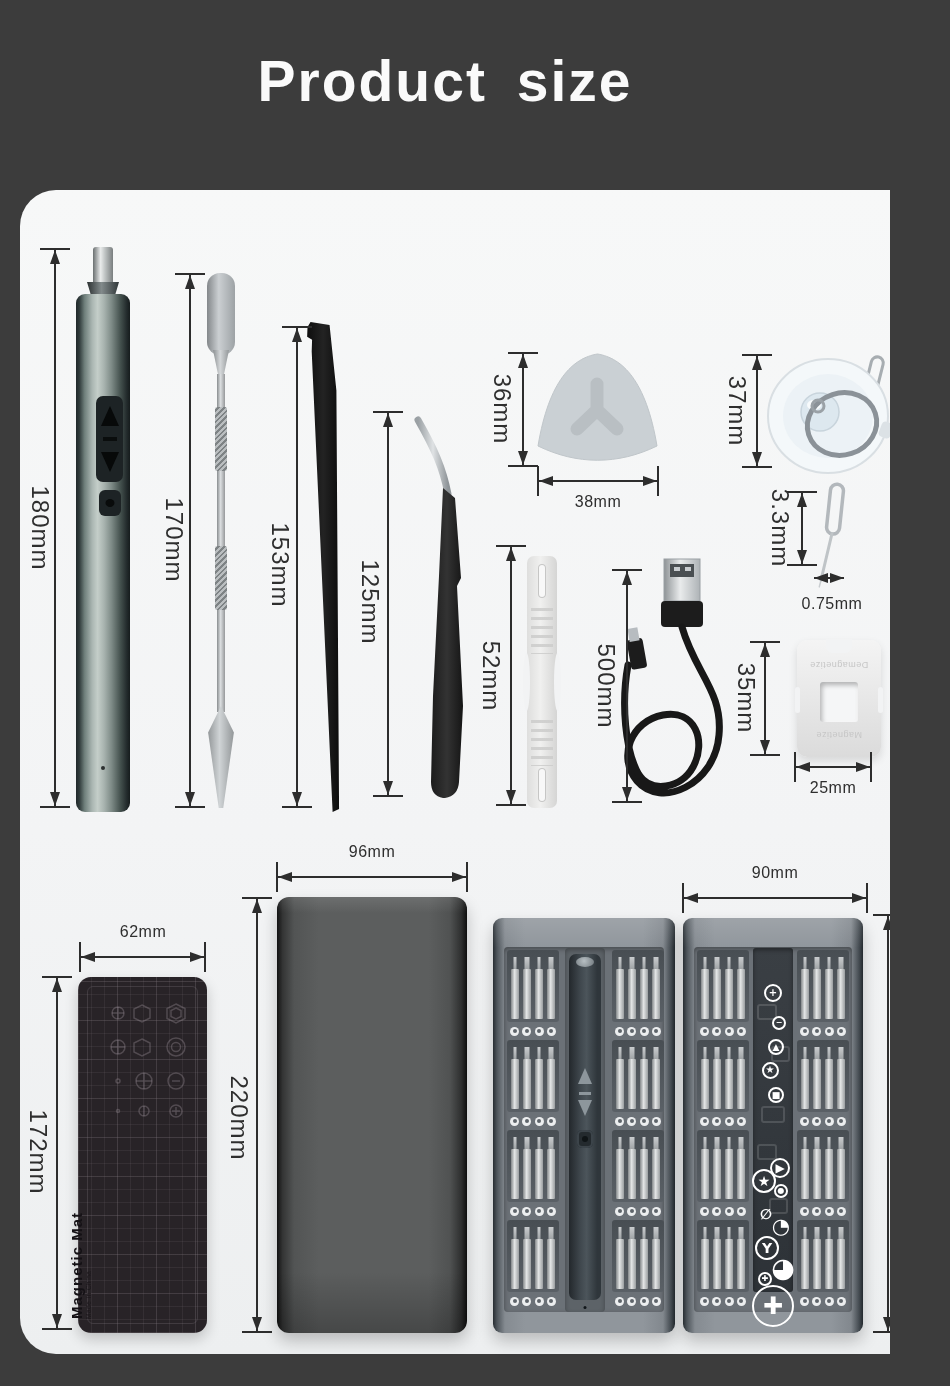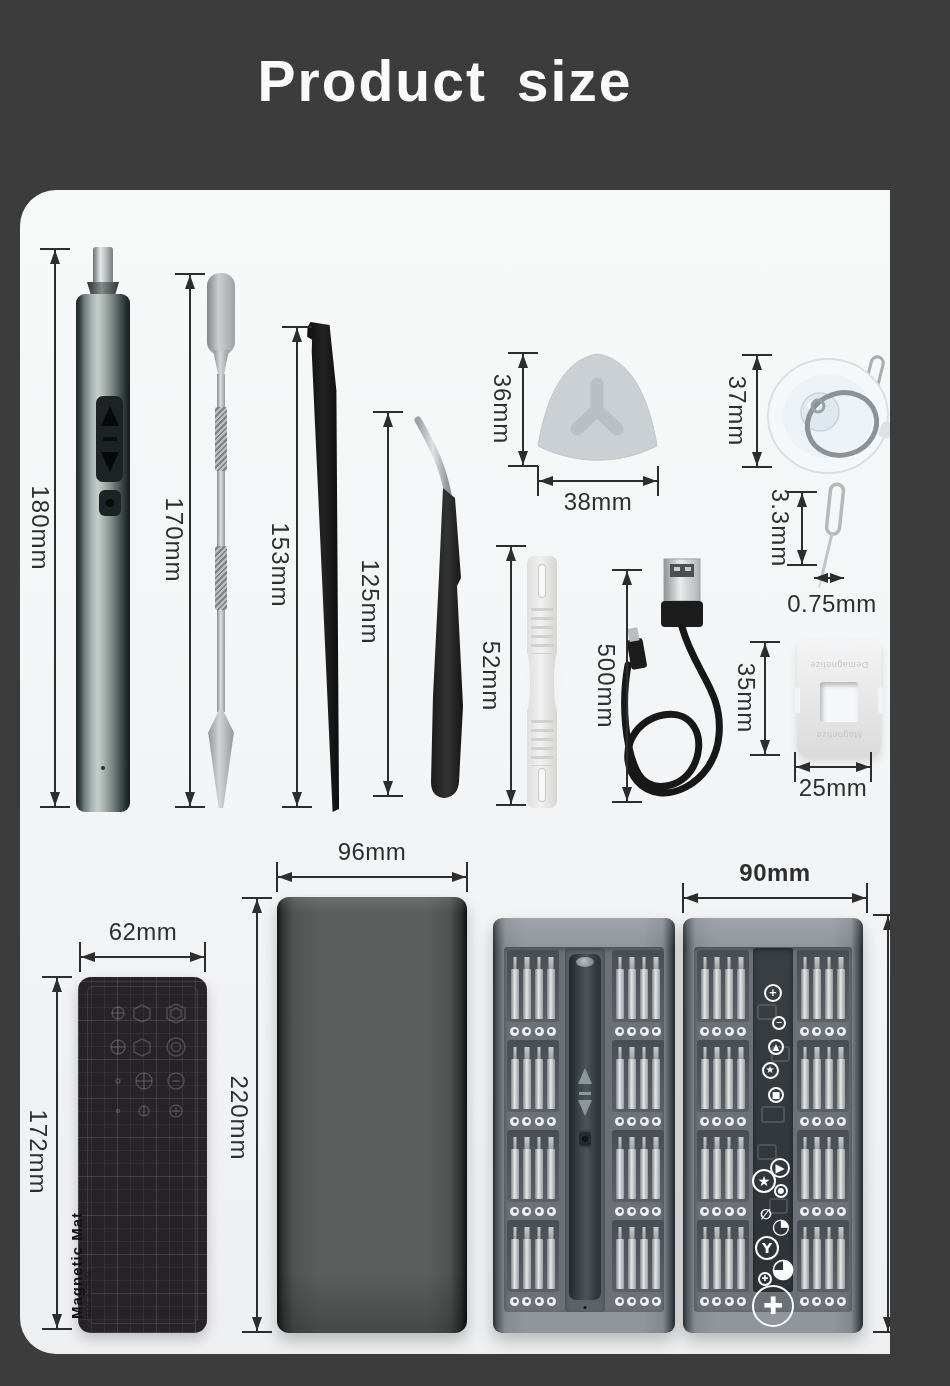--- a/index.html
+++ b/index.html
@@ -24,21 +24,21 @@
   .hdim{position:absolute;height:30px;}
   .hdim .ln{position:absolute;top:50%;left:2px;right:2px;height:2px;margin-top:-1px;background:var(--dim);}
   .hdim .c1,.hdim .c2{position:absolute;top:0;bottom:0;width:2px;background:var(--dim);}
   .hdim .c1{left:0}.hdim .c2{right:0}
   .hdim .a1,.hdim .a2{position:absolute;top:50%;transform:translateY(-50%);width:0;height:0;
         border-top:5px solid transparent;border-bottom:5px solid transparent;}
   .hdim .a1{left:2px;border-right:14px solid var(--dim);}
   .hdim .a2{right:2px;border-left:14px solid var(--dim);}
   .vlabel{position:absolute;writing-mode:vertical-rl;font-size:24px;color:#2e2e2e;
           letter-spacing:1px;transform:translate(-50%,-50%);white-space:nowrap;}
-  .hlabel{position:absolute;font-size:24px;color:#2e2e2e;letter-spacing:.5px;
+  .hlabel{position:absolute;font-size:16px;color:#2e2e2e;letter-spacing:.5px;
           transform:translate(-50%,-50%);white-space:nowrap;}
 
   
   .sd-chuck{position:absolute;left:93px;top:247px;width:20px;height:38px;border-radius:3px 3px 0 0;
       background:linear-gradient(90deg,#6a6f70,#e9ebeb 38%,#c3c7c7 58%,#797e7f);}
   .sd-collar{position:absolute;left:87px;top:282px;width:32px;height:15px;
       background:linear-gradient(90deg,#2c3132,#828a8b 45%,#31383a);
       clip-path:polygon(0 0,100% 0,86% 100%,14% 100%);}
   .sd-body{position:absolute;left:76px;top:294px;width:54px;height:518px;border-radius:9px;
       background:linear-gradient(90deg,#20282a 0%,#2f3a3a 6%,#70807c 16%,#aab6b2 30%,#c4cec9 40%,
@@ -690,21 +690,21 @@
     </div>
   <div class="vlabel" style="left:239px;top:1118px;">220mm</div>
 
   <div class="hdim" style="left:682px;top:883px;width:186px;">
     <i class="c1"></i>
       <i class="ln"></i>
       <i class="a1"></i>
       <i class="a2"></i>
       <i class="c2"></i>
     </div>
-  <div class="hlabel" style="left:775px;top:873px;font-weight:bold;">90mm</div>
+  <div class="hlabel" style="left:775px;top:873px;">90mm</div>
   <div class="vdim" style="left:873px;top:914px;height:419px;">
     <i class="c1"></i>
       <i class="ln"></i>
       <i class="a1"></i>
       <i class="a2"></i>
       <i class="c2"></i>
     </div>
   <div class="vlabel" style="left:908px;top:1121px;">205mm</div>
 </div>
 

